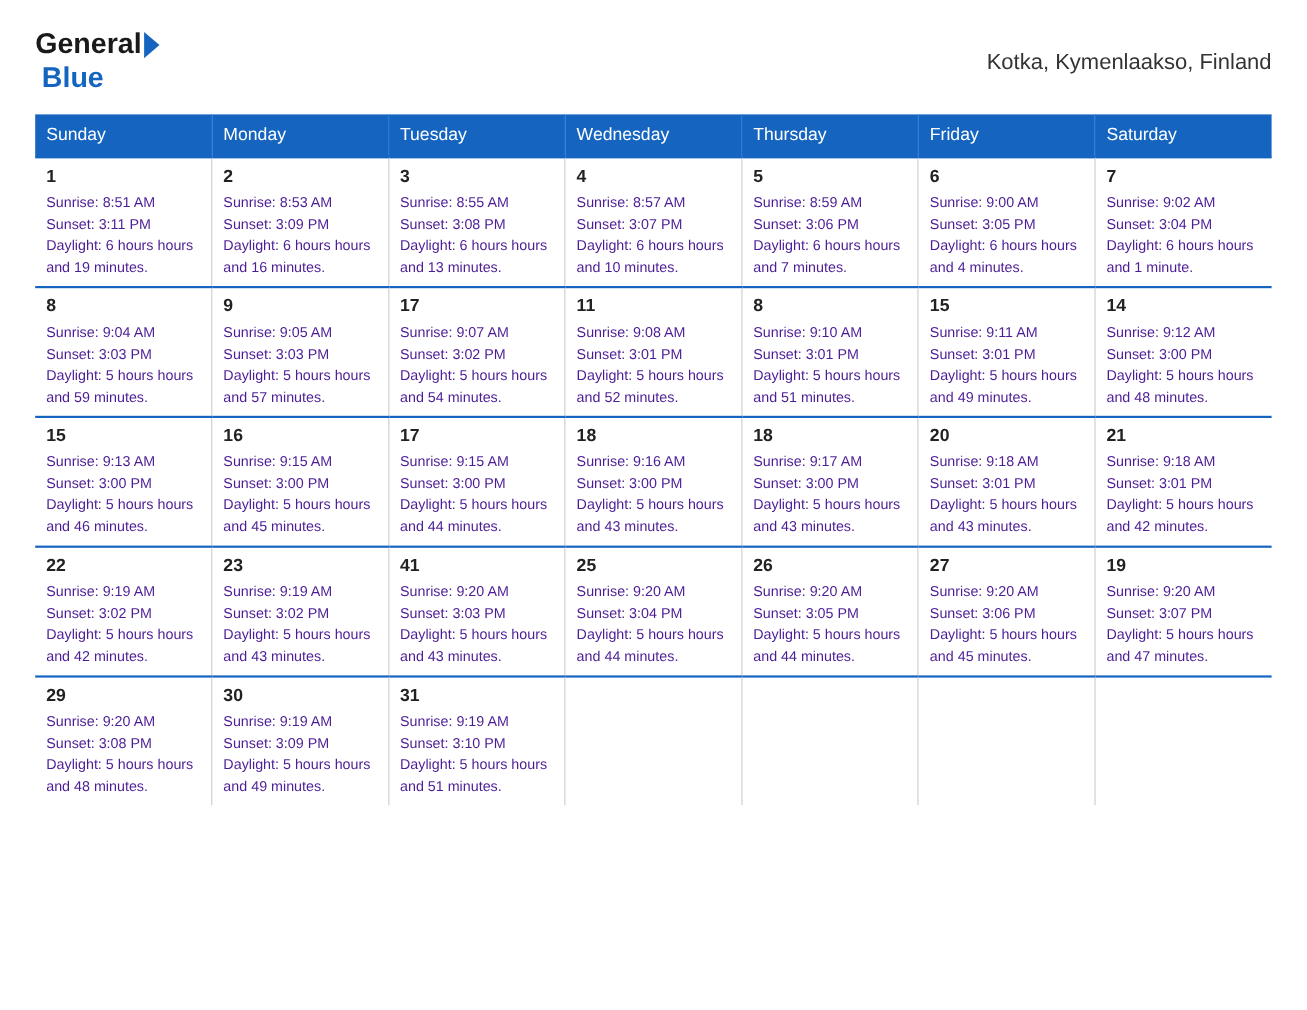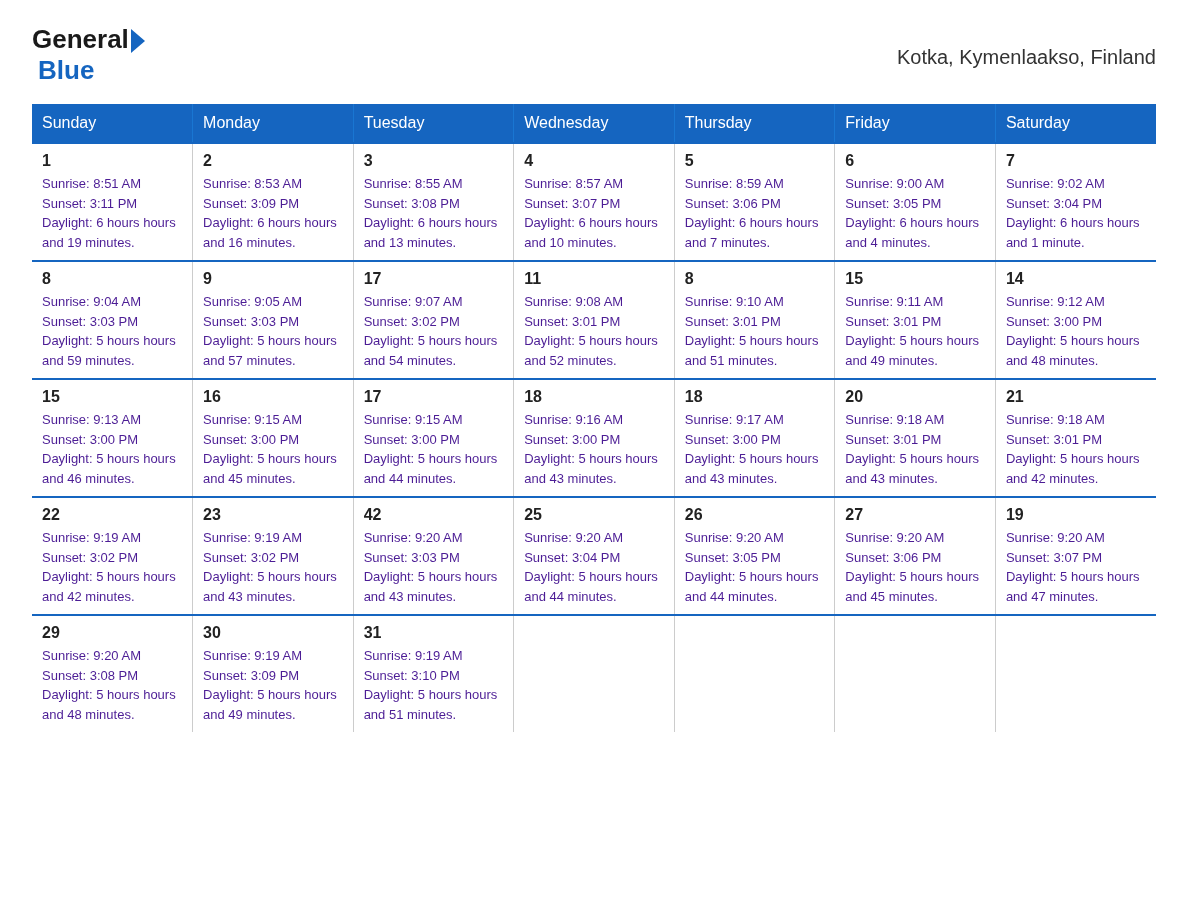--- a/index.html
+++ b/index.html
@@ -230,21 +230,21 @@
       <tr>
         <td>
           <span class="day-number">22</span>
           <div class="day-info">Sunrise: 9:19 AM<br>Sunset: 3:02 PM<br>Daylight: 5 hours hours<br>and 42 minutes.</div>
         </td>
         <td>
           <span class="day-number">23</span>
           <div class="day-info">Sunrise: 9:19 AM<br>Sunset: 3:02 PM<br>Daylight: 5 hours hours<br>and 43 minutes.</div>
         </td>
         <td>
-          <span class="day-number">42</span>
+          <span class="day-number">41</span>
           <div class="day-info">Sunrise: 9:20 AM<br>Sunset: 3:03 PM<br>Daylight: 5 hours hours<br>and 43 minutes.</div>
         </td>
         <td>
           <span class="day-number">25</span>
           <div class="day-info">Sunrise: 9:20 AM<br>Sunset: 3:04 PM<br>Daylight: 5 hours hours<br>and 44 minutes.</div>
         </td>
         <td>
           <span class="day-number">26</span>
           <div class="day-info">Sunrise: 9:20 AM<br>Sunset: 3:05 PM<br>Daylight: 5 hours hours<br>and 44 minutes.</div>
         </td>

